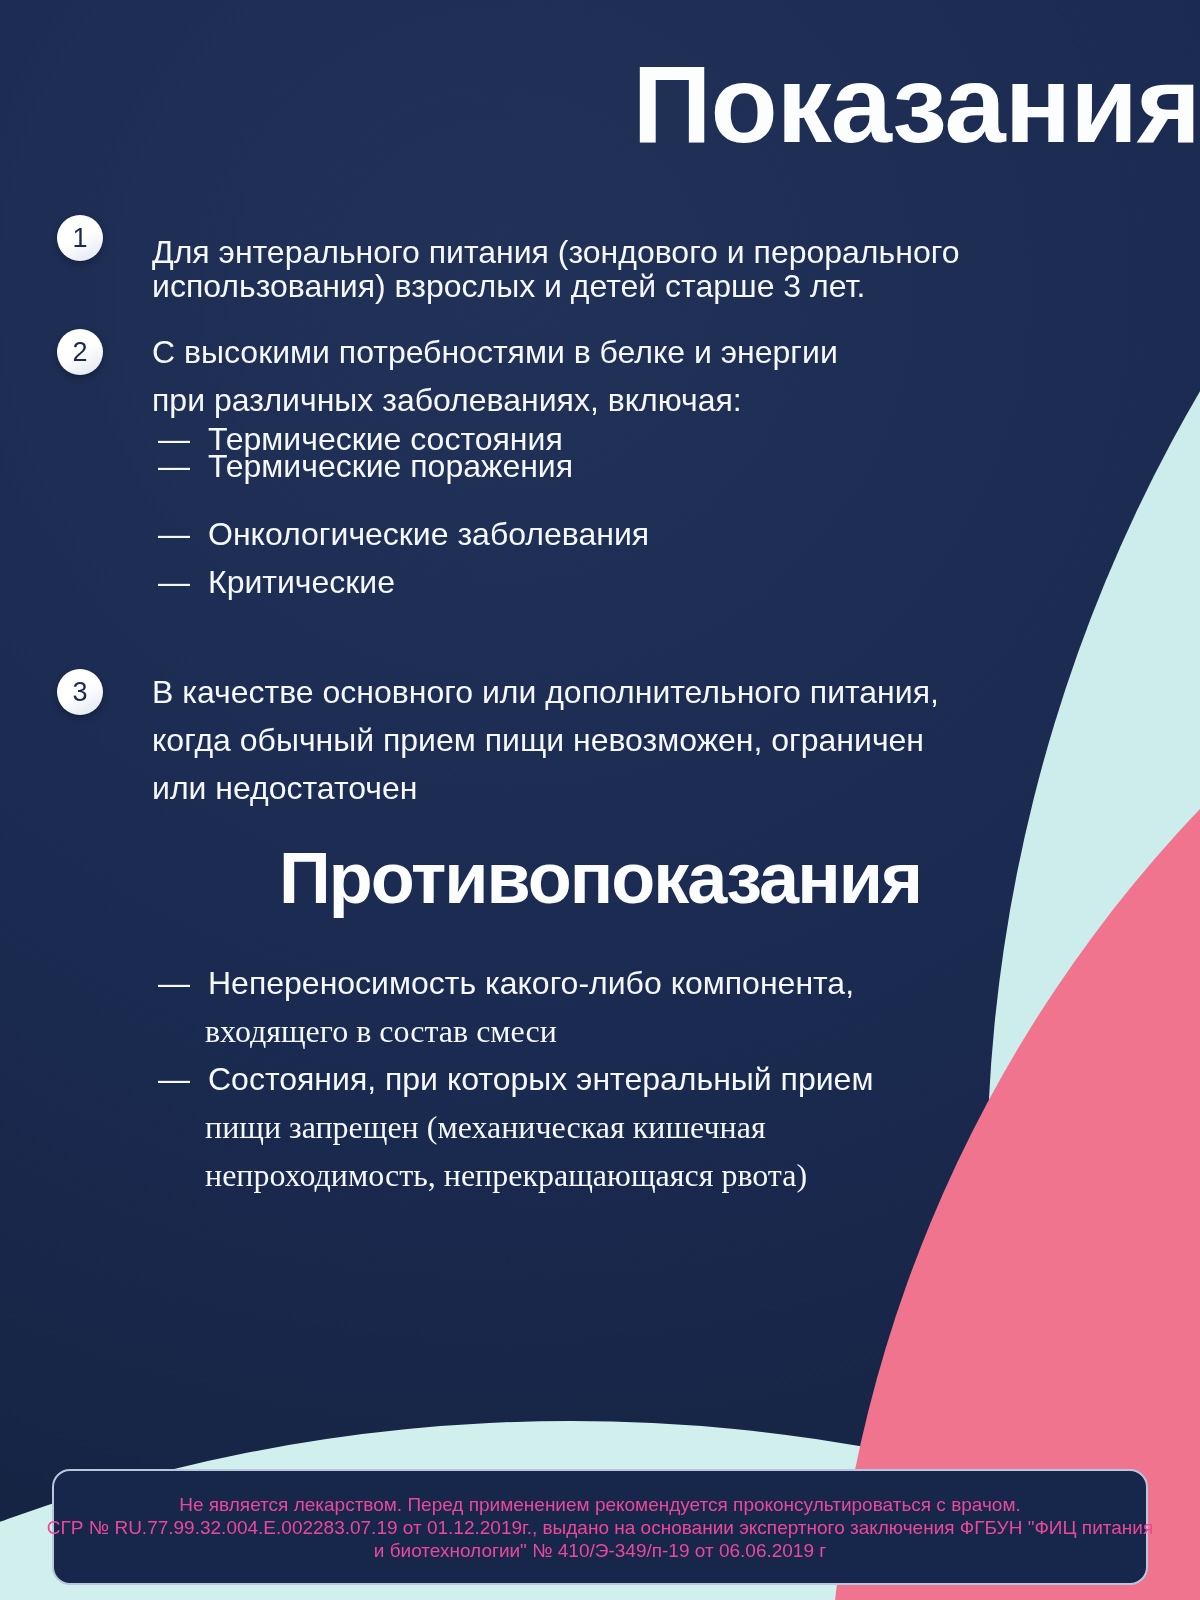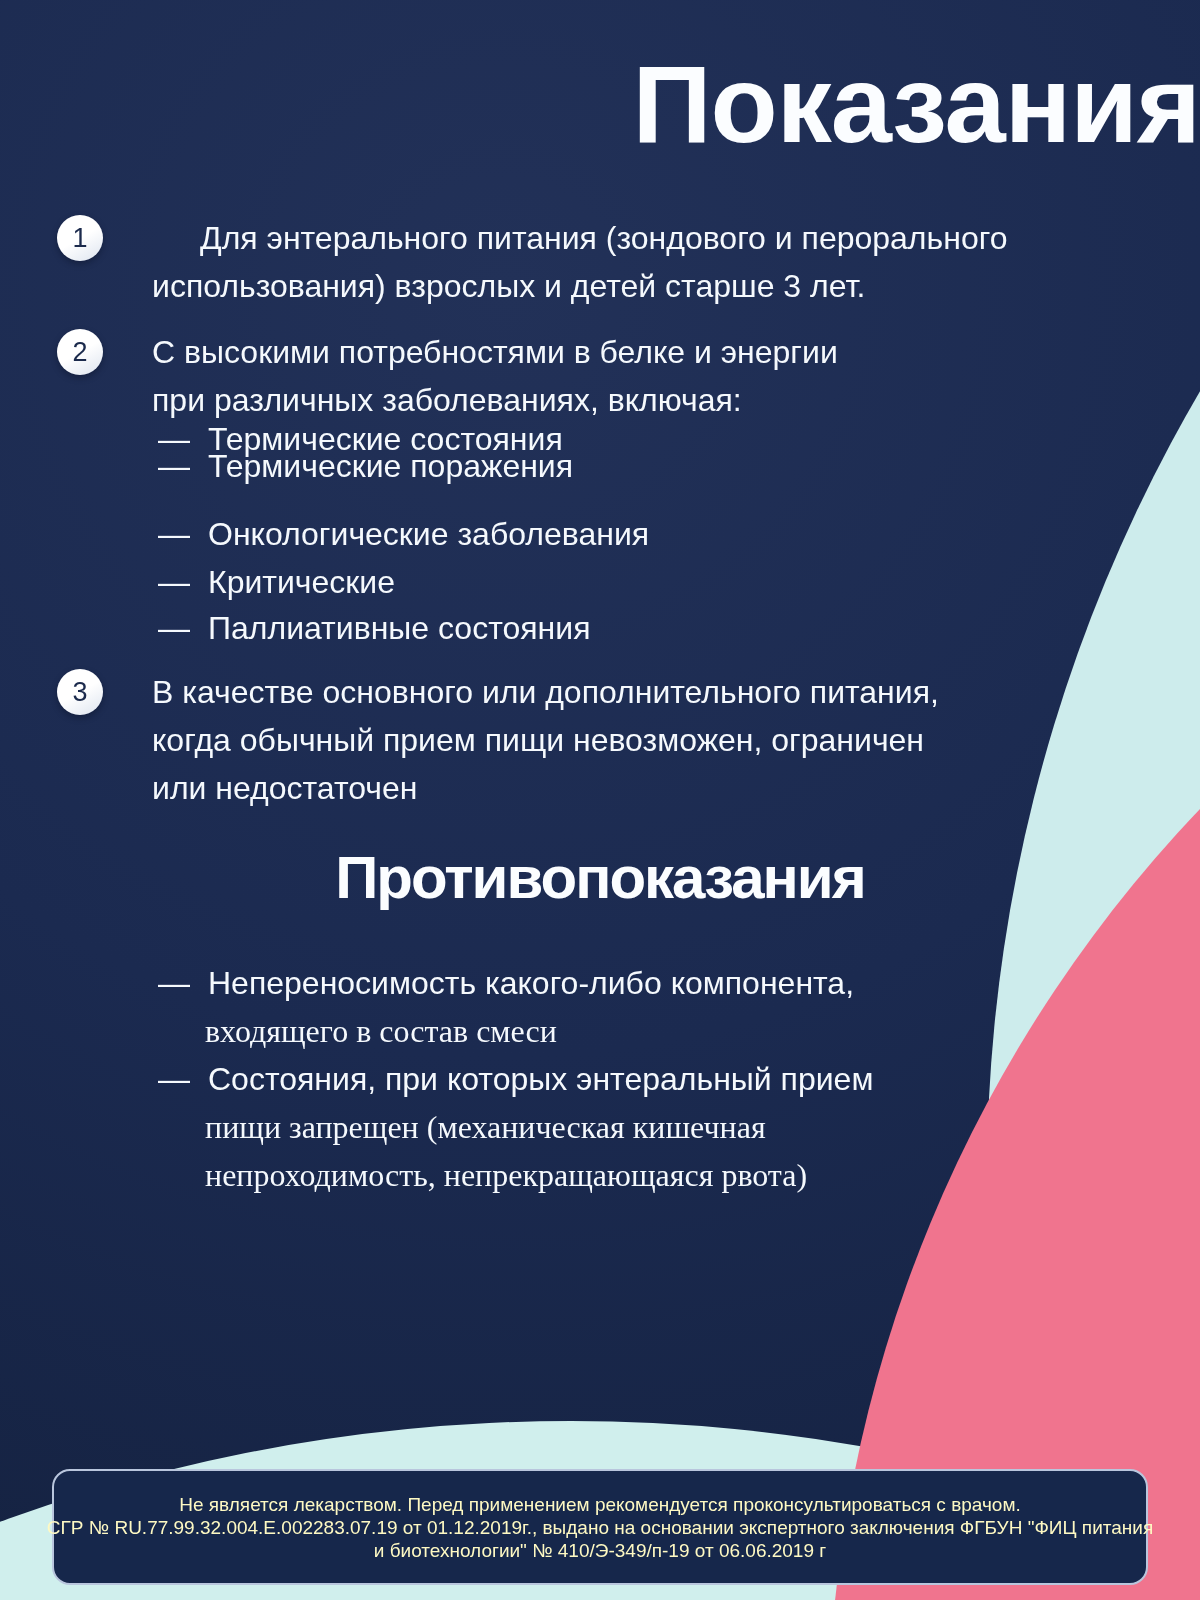--- a/index.html
+++ b/index.html
@@ -16,21 +16,21 @@
   .teal-dome{left:-1097px;top:1421px;width:3336px;height:3336px;background:#d0efed;z-index:2;}
   .pink-blob{left:828px;top:392px;width:2692px;height:2692px;background:#f0748e;z-index:3;}
   .content{position:absolute;inset:0;z-index:5;}
   .page-title{
     position:absolute;top:38px;left:0;width:1200px;
     text-align:right;font-size:110px;line-height:132px;
     font-weight:700;letter-spacing:-1px;color:#fbfdff;
   }
   .section-title{
     position:absolute;top:828px;left:0;width:1200px;
-    text-align:center;font-size:60px;line-height:100px;
+    text-align:center;font-size:72px;line-height:100px;
     font-weight:700;letter-spacing:-2px;color:#fbfdff;
   }
   .badge{
     position:absolute;left:57px;width:46px;height:46px;border-radius:50%;
     background:linear-gradient(150deg,#ffffff 50%,#dde4ef 100%);
     box-shadow:0 3px 6px rgba(5,12,28,.35);
     color:#1b2a4c;display:flex;align-items:center;justify-content:center;
     font-size:27px;font-weight:500;
   }
   .body-line{
@@ -40,63 +40,60 @@
   .bullet-line{left:158px;}
   .bullet-cont{left:205px;font-family:Liberation Serif, serif;}
   .dash{display:inline-block;margin-right:18px;}
   .disclaimer-panel{
     position:absolute;left:52px;top:1469px;width:1096px;height:116px;
     box-sizing:border-box;border:2px solid #b9c6dd;border-radius:18px;
     background:#16274b;z-index:6;
     display:flex;flex-direction:column;align-items:center;justify-content:center;
   }
   .disclaimer-line{
-    font-size:19px;line-height:23px;font-weight:400;color:#fef9c3;
+    font-size:19px;line-height:23px;font-weight:400;color:#ec4899;
     text-align:center;white-space:nowrap;
   }
 </style>
 </head>
 <body>
 
 <div class="canvas">
 
   <div class="shape teal-right"></div>
   <div class="shape teal-dome"></div>
   <div class="shape pink-blob"></div>
 
   <div class="content">
 
     <div class="page-title">Показания</div>
 
     <div class="badge" style="top:215px;">
       <span>1</span>
     </div>
-    <div class="body-line" style="top:214px;margin-left:48px;">Для энтерального питания (зондового и перорального</div>
+    <div class="body-line" style="top:228px;">Для энтерального питания (зондового и перорального</div>
     <div class="body-line" style="top:262px;">использования) взрослых и детей старше 3 лет.</div>
 
     <div class="badge" style="top:329px;">
       <span>2</span>
     </div>
     <div class="body-line" style="top:328px;">С высокими потребностями в белке и энергии</div>
     <div class="body-line" style="top:376px;">при различных заболеваниях, включая:</div>
 
     <div class="body-line bullet-line" style="top:415px;">
       <span class="dash">—</span><span>Термические состояния</span>
     </div>
     <div class="body-line bullet-line" style="top:442px;">
       <span class="dash">—</span><span>Термические поражения</span>
     </div>
     <div class="body-line bullet-line" style="top:510px;">
       <span class="dash">—</span><span>Онкологические заболевания</span>
     </div>
     <div class="body-line bullet-line" style="top:558px;">
       <span class="dash">—</span><span>Критические</span>
-    </div>
-    <div class="body-line bullet-line" style="top:604px;">
-      <span class="dash">—</span><span>Паллиативные состояния</span>
     </div>
 
     <div class="badge" style="top:669px;">
       <span>3</span>
     </div>
     <div class="body-line" style="top:668px;">В качестве основного или дополнительного питания,</div>
     <div class="body-line" style="top:716px;">когда обычный прием пищи невозможен, ограничен</div>
     <div class="body-line" style="top:764px;">или недостаточен</div>
 
     <div class="section-title">Противопоказания</div>

